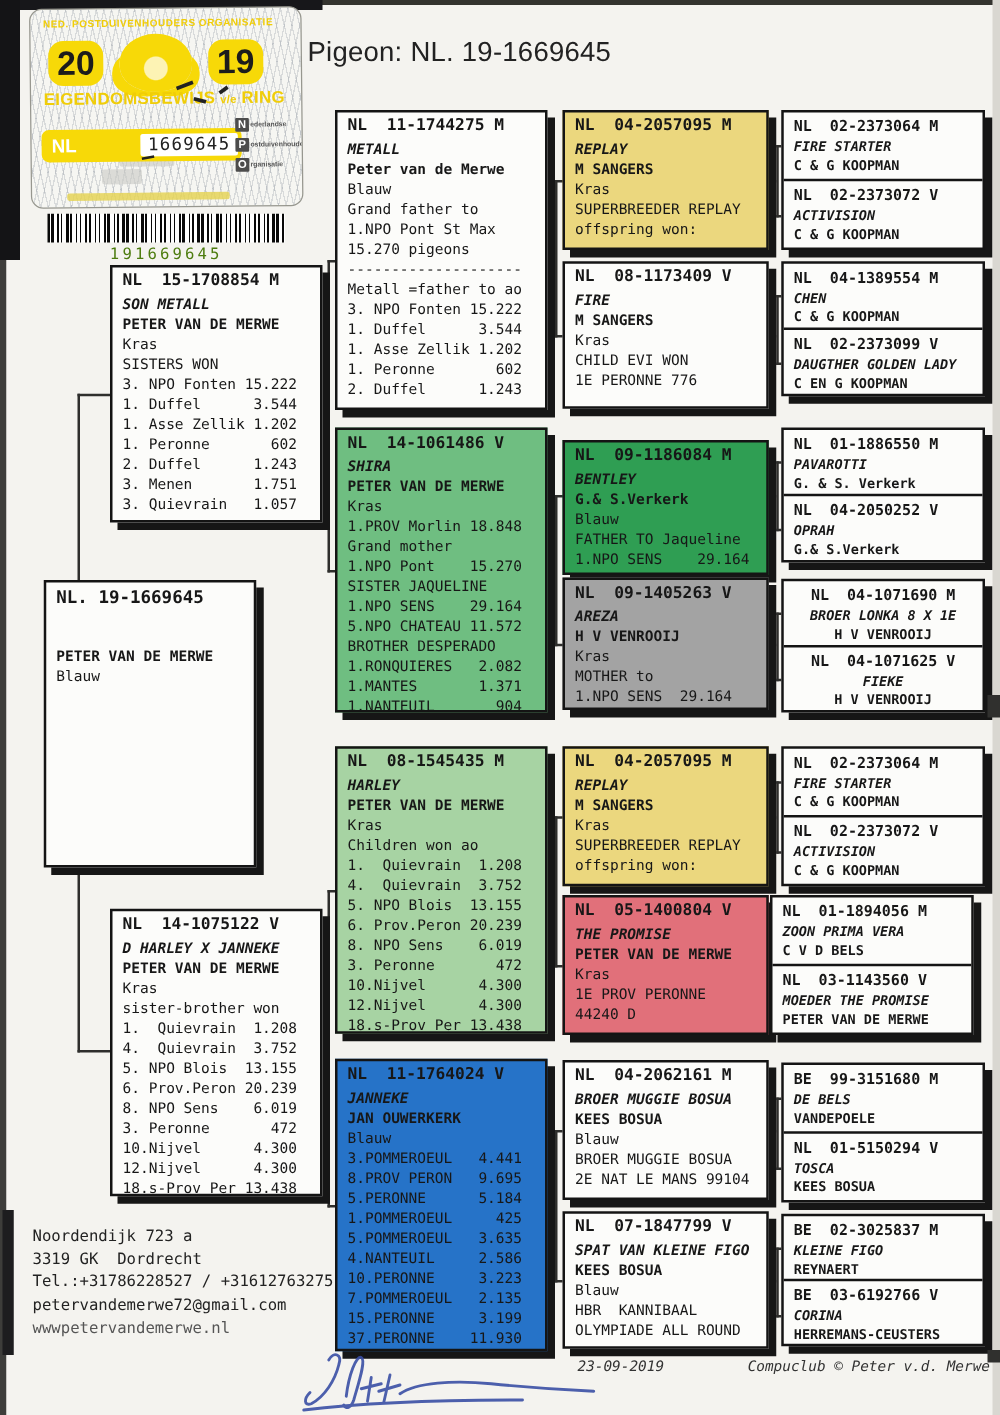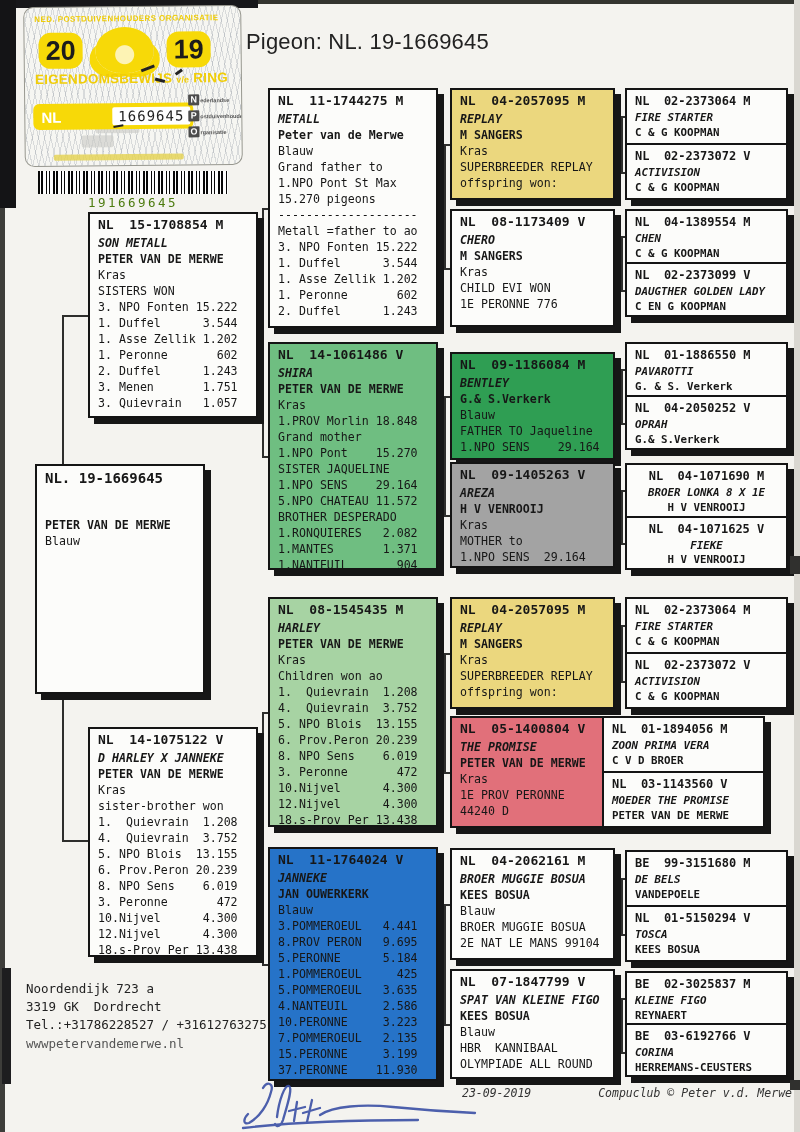--- a/index.html
+++ b/index.html
@@ -204,21 +204,21 @@
       <div class="ped-box" style="left: 450px; top: 88px; width: 165px; height: 112px; background: rgb(235, 215, 126);">
         <div class="ring">NL  04-2057095 M</div>
         <div class="bname">REPLAY</div>
         <div class="bowner">M SANGERS</div>
         <div class="bline">Kras</div>
         <div class="bline">SUPERBREEDER REPLAY</div>
         <div class="bline">offspring won:</div>
       </div>
       <div class="ped-box" style="left: 450px; top: 209px; width: 165px; height: 118px; background: rgb(252, 252, 250);">
         <div class="ring">NL  08-1173409 V</div>
-        <div class="bname">CHERO</div>
+        <div class="bname">FIRE</div>
         <div class="bowner">M SANGERS</div>
         <div class="bline">Kras</div>
         <div class="bline">CHILD EVI WON</div>
         <div class="bline">1E PERONNE 776</div>
       </div>
       <div class="ped-box" style="left: 450px; top: 342px; width: 165px; height: 108px; background: rgb(47, 158, 83); margin-top: 10px;">
         <div class="ring">NL  09-1186084 M</div>
         <div class="bname">BENTLEY</div>
         <div class="bowner">G.&amp; S.Verkerk</div>
         <div class="bline">Blauw</div>
@@ -318,25 +318,25 @@
           <div class="ring">NL  02-2373064 M</div>
           <div class="bname">FIRE STARTER</div>
           <div class="bowner">C &amp; G KOOPMAN</div>
         </div>
         <div class="half small">
           <div class="ring">NL  02-2373072 V</div>
           <div class="bname">ACTIVISION</div>
           <div class="bowner">C &amp; G KOOPMAN</div>
         </div>
       </div>
-      <div class="group" style="left: 602px; top: 716px; width: 163px; height: 112px;">
+      <div class="group" style="left: 616px; top: 716px; width: 163px; height: 112px;">
         <div class="half small">
           <div class="ring">NL  01-1894056 M</div>
           <div class="bname">ZOON PRIMA VERA</div>
-          <div class="bowner">C V D BROER</div>
+          <div class="bowner">C V D BELS</div>
         </div>
         <div class="half small">
           <div class="ring">NL  03-1143560 V</div>
           <div class="bname">MOEDER THE PROMISE</div>
           <div class="bowner">PETER VAN DE MERWE</div>
         </div>
       </div>
       <div class="group" style="left: 625px; top: 850px; width: 163px; height: 112px;">
         <div class="half small">
           <div class="ring">BE  99-3151680 M</div>
@@ -459,20 +459,21 @@
 
   <div id="barcode">
     <div class="bars"></div>
     <div class="bc-num">191669645</div>
   </div>
 
   <div id="footer-left">
     <div class="addr">Noordendijk 723 a</div>
     <div class="addr">3319 GK  Dordrecht</div>
     <div class="addr">Tel.:+31786228527 / +31612763275</div>
+    <div class="addr">petervandemerwe72@gmail.com</div>
     <div class="addr dim">wwwpetervandemerwe.nl</div>
   </div>
 
   <div id="footer-right">
     <span>23-09-2019</span>
     <span>Compuclub © Peter v.d. Merwe</span>
   </div>
 
   <svg id="signature" width="250" height="54" viewBox="0 0 250 54">
     <g fill="none" stroke="#3A4FA5" stroke-width="2.3" stroke-linecap="round" opacity="0.9">

